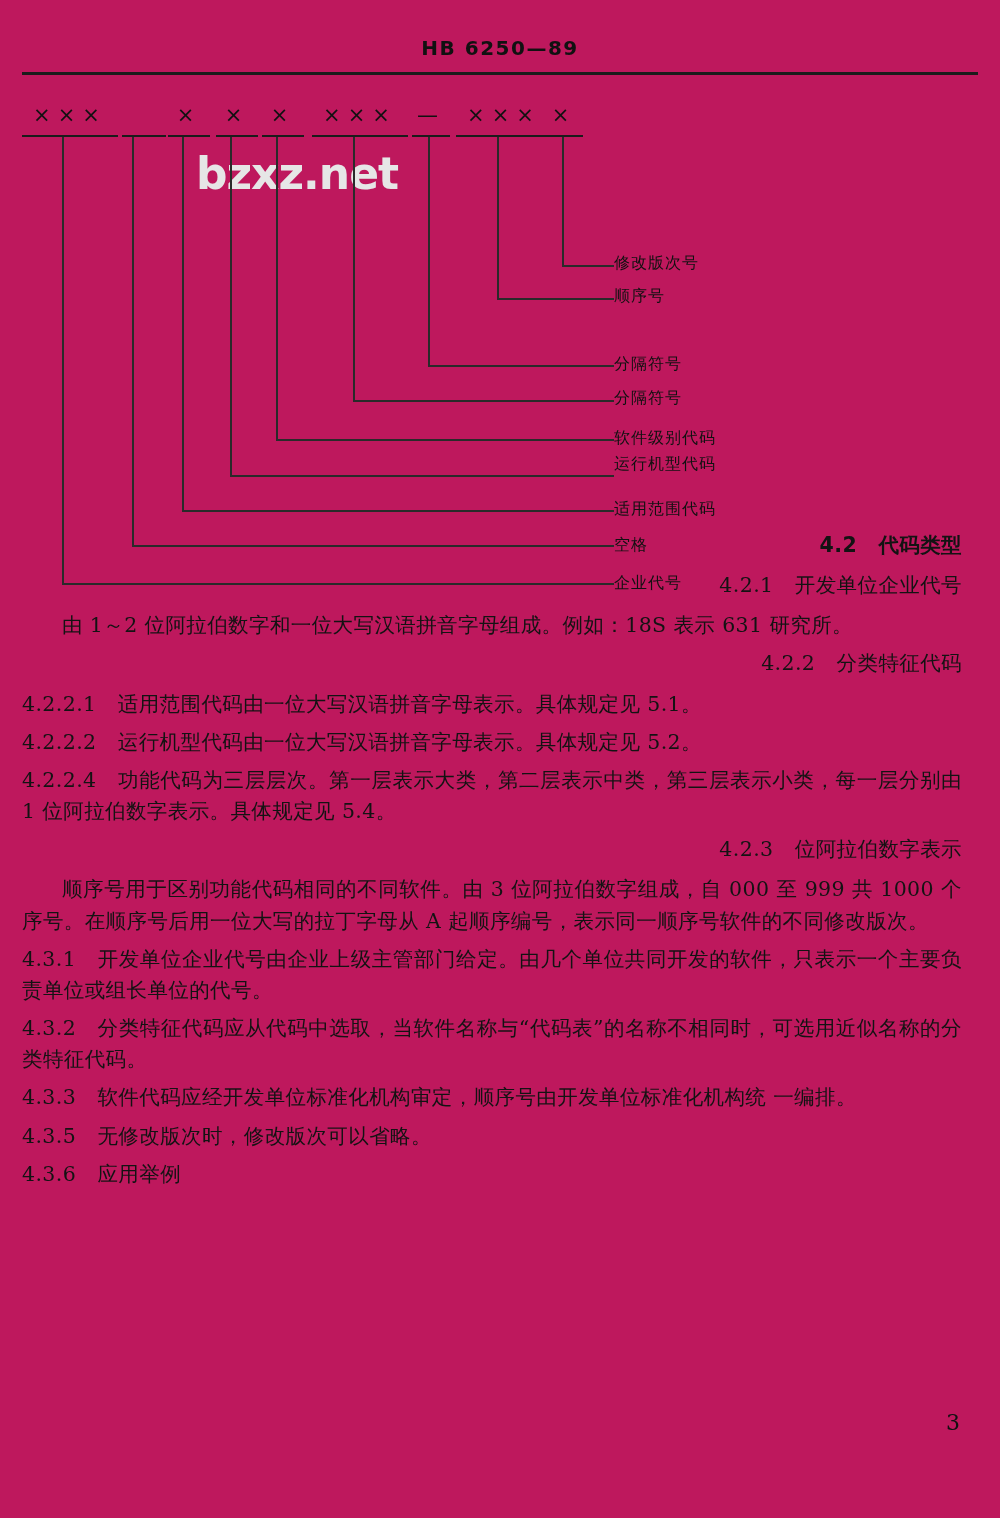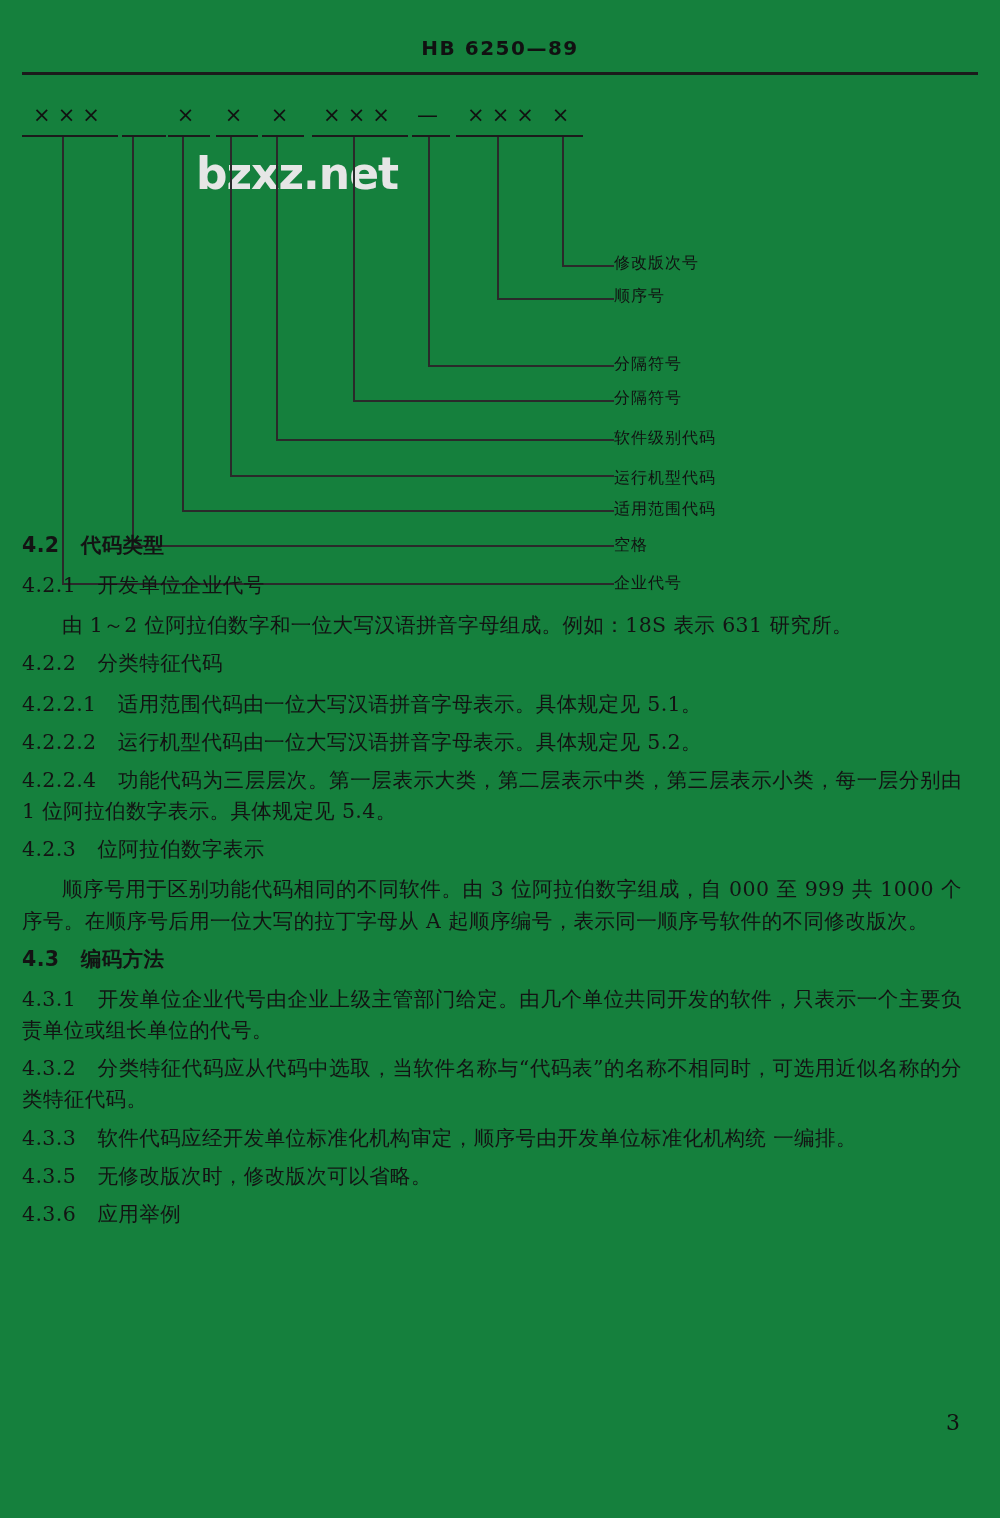--- a/index.html
+++ b/index.html
@@ -13,21 +13,21 @@
     position: relative;
     font-family: "DejaVu Serif", "Liberation Serif", serif;
     color: #1a1a1a;
     overflow: hidden;
   }
 
   
   .page {
     position: absolute;
     inset: 0;
-    background: #15803d;
+    background: #be185d;
   }
 
   
   .header {
     position: absolute;
     left: 0; right: 0;
     top: 36px;
     text-align: center;
   }
   .header-title {
@@ -112,20 +112,21 @@
     top: 530px;
     width: 940px;
     z-index: 4;
   }
   .blk {
     font-size: 20.5px;
     line-height: 1.52;
     color: #131313;
     margin: 0 0 7px 0;
     letter-spacing: 0.4px;
+    text-align: right;
   }
   .blk.heading {
     font-family: "DejaVu Sans", "Liberation Sans", sans-serif;
     font-weight: bold;
     font-size: 20.5px;
     margin-bottom: 9px;
   }
   .blk.sub {
     margin-bottom: 9px;
   }
@@ -213,37 +214,36 @@
     <div class="hline" style="left:132px;top:450px;width:482px;"></div>
 
     <div class="vline" style="left:62px;top:42px;height:448px;"></div>
     <div class="hline" style="left:62px;top:488px;width:552px;"></div>
 
     <div class="dlabel" style="top:158px;">修改版次号</div>
     <div class="dlabel" style="top:191px;">顺序号</div>
     <div class="dlabel" style="top:259px;">分隔符号</div>
     <div class="dlabel" style="top:293px;">分隔符号</div>
     <div class="dlabel" style="top:333px;">软件级别代码</div>
-    <div class="dlabel" style="top:373px;text-align:right;">运行机型代码</div>
+    <div class="dlabel" style="top:359px;text-align:right;">运行机型代码</div>
     <div class="dlabel" style="top:404px;">适用范围代码</div>
     <div class="dlabel" style="top:440px;">空格</div>
     <div class="dlabel" style="top:478px;">企业代号</div>
   </div>
 
   <div class="body-text">
     <p class="blk heading">4.2  代码类型</p>
     <p class="blk sub">4.2.1  开发单位企业代号</p>
     <p class="blk indent">由 1～2 位阿拉伯数字和一位大写汉语拼音字母组成。例如：18S 表示 631 研究所。</p>
     <p class="blk sub">4.2.2  分类特征代码</p>
     <p class="blk hang">4.2.2.1  适用范围代码由一位大写汉语拼音字母表示。具体规定见 5.1。</p>
     <p class="blk hang">4.2.2.2  运行机型代码由一位大写汉语拼音字母表示。具体规定见 5.2。</p>
     <p class="blk hang">4.2.2.4  功能代码为三层层次。第一层表示大类，第二层表示中类，第三层表示小类，每一层分别由 1 位阿拉伯数字表示。具体规定见 5.4。</p>
     <p class="blk sub">4.2.3  位阿拉伯数字表示</p>
     <p class="blk indent">顺序号用于区别功能代码相同的不同软件。由 3 位阿拉伯数字组成，自 000 至 999 共 1000 个序号。在顺序号后用一位大写的拉丁字母从 A 起顺序编号，表示同一顺序号软件的不同修改版次。</p>
-    <p class="blk heading">4.3  编码方法</p>
     <p class="blk hang">4.3.1  开发单位企业代号由企业上级主管部门给定。由几个单位共同开发的软件，只表示一个主要负责单位或组长单位的代号。</p>
     <p class="blk hang">4.3.2  分类特征代码应从代码中选取，当软件名称与“代码表”的名称不相同时，可选用近似名称的分类特征代码。</p>
     <p class="blk hang">4.3.3  软件代码应经开发单位标准化机构审定，顺序号由开发单位标准化机构统 一编排。</p>
     <p class="blk hang">4.3.5  无修改版次时，修改版次可以省略。</p>
     <p class="blk hang">4.3.6  应用举例</p>
   </div>
 
   <div class="page-number">3</div>
 
 </div>

